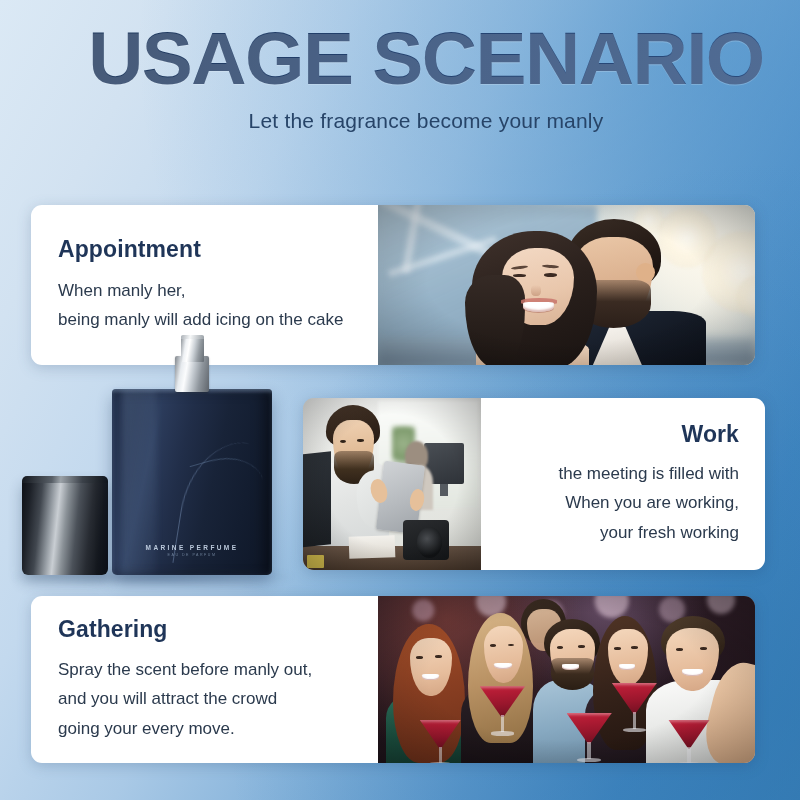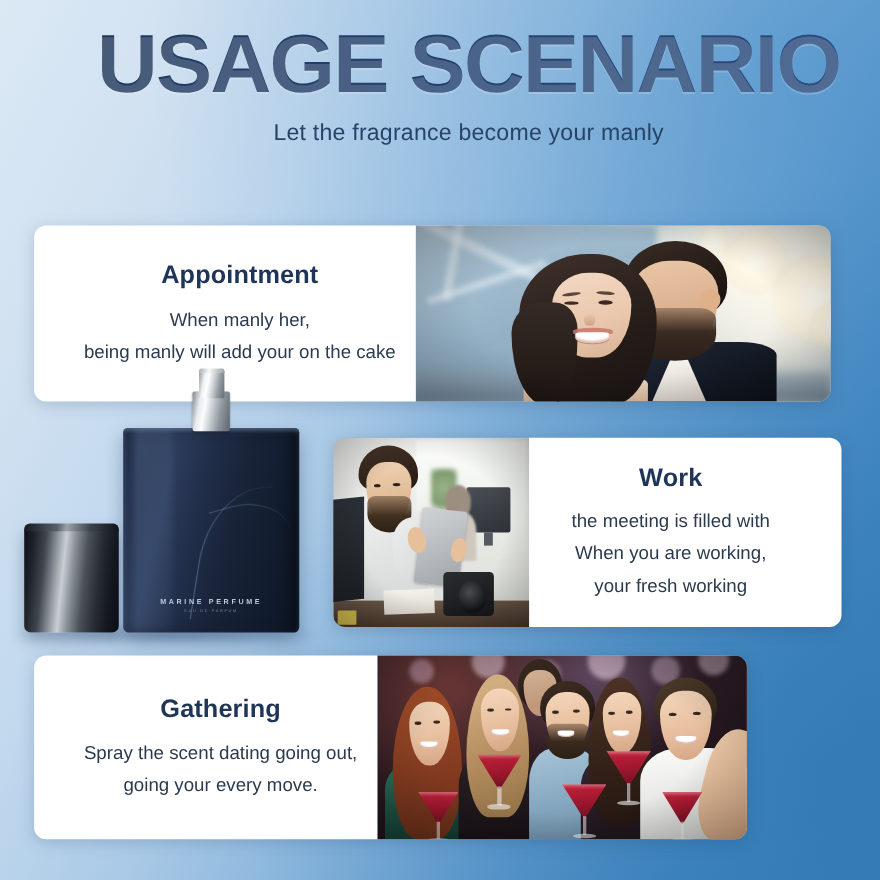--- a/index.html
+++ b/index.html
@@ -64,30 +64,29 @@
 
   
   .row {
     position: absolute;
     display: flex;
     filter: drop-shadow(0 3px 7px rgba(23,56,95,0.20));
   }
 
   .row-1 { top: 205px; left: 31px; width: 724px; height: 160px; }
   .row-2 { top: 398px; left: 303px; width: 462px; height: 172px; }
-  .row-3 { top: 596px; left: 31px; width: 648px; height: 167px; }
+  .row-3 { top: 596px; left: 31px; width: 724px; height: 167px; }
 
   .card {
     background: #ffffff;
     position: relative;
     z-index: 2;
     display: flex;
     flex-direction: column;
     justify-content: center;
-    align-items: center;
   }
   .card-1 {
     width: 347px;
     border-radius: 11px 0 0 11px;
     padding: 0 0 0 27px;
     text-align: left;
   }
   .card-2 {
     width: 304px;
     border-radius: 0 11px 11px 0;
@@ -595,21 +594,21 @@
   <div class="header">
     <div class="title">USAGE SCENARIO</div>
     <div class="subtitle">Let the fragrance become your manly</div>
   </div>
 
   <div class="row row-1">
 
     <div class="card card-1">
       <div class="card-heading">Appointment</div>
       <div class="card-line">When manly her,</div>
-      <div class="card-line">being manly will add your on the cake</div>
+      <div class="card-line">being manly will add icing on the cake</div>
     </div>
 
     <div class="photo photo-1">
       <div class="scene-couple">
         <div class="cp-wall"></div>
         <div class="cp-beam b1"></div>
         <div class="cp-beam b2"></div>
         <div class="cp-beam b3"></div>
         <div class="cp-table"></div>
 
@@ -678,21 +677,22 @@
       <div class="card-line">the meeting is filled with</div>
       <div class="card-line">When you are working,</div>
       <div class="card-line">your fresh working</div>
     </div>
   </div>
 
   <div class="row row-3">
 
     <div class="card card-3">
       <div class="card-heading">Gathering</div>
-      <div class="card-line">Spray the scent dating going out,</div>
+      <div class="card-line">Spray the scent before manly out,</div>
+      <div class="card-line">and you will attract the crowd</div>
       <div class="card-line">going your every move.</div>
     </div>
 
     <div class="photo photo-3">
       <div class="scene-party">
         <div class="pt-decor"></div>
 
         <div class="g-hair p3-hair"></div>
         <div class="g-face p3-face"></div>
 

